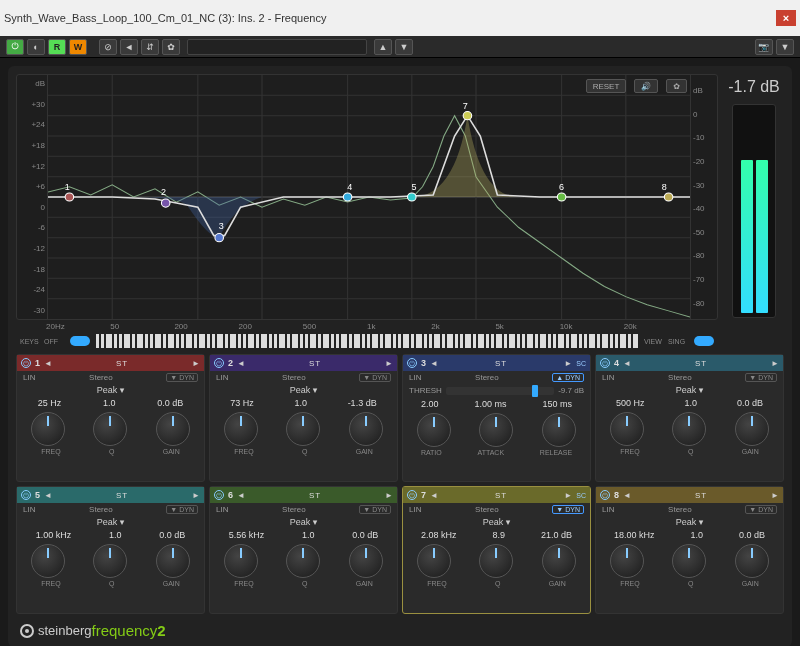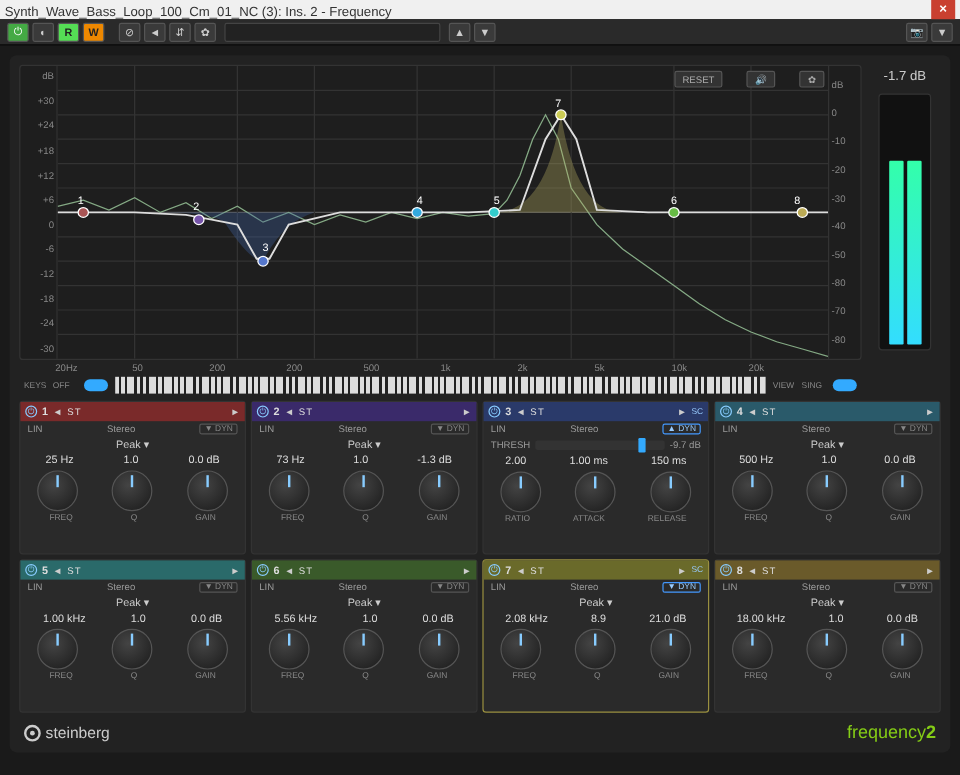--- a/index.html
+++ b/index.html
@@ -1,76 +1,76 @@
 <!DOCTYPE html>
 <html><head>
 <meta charset="utf-8">
 <style>
 html,body{margin:0;padding:0;background:#1a1a1a;font-family:Arial,Helvetica,sans-serif;font-size:10px;color:#aaa;width:800px;height:646px;overflow:hidden}
 *{box-sizing:border-box}
-.titlebar{height:16px;background:#f0f0f0;color:#333;display:flex;align-items:flex-end;padding:0 4px;font-size:11px}
+.titlebar{height:36px;background:#f0f0f0;color:#333;display:flex;align-items:center;padding:0 4px;font-size:11px}
 .titlebar .title{flex:1}
 .titlebar .close{width:20px;height:16px;background:#c94030;color:#fff;display:flex;align-items:center;justify-content:center;font-weight:bold}
 .toolbar{height:22px;background:#2a2a2a;display:flex;align-items:center;padding:0 6px;gap:3px;border-bottom:1px solid #000}
 .tbtn{width:18px;height:16px;background:#3a3a3a;border:1px solid #555;border-radius:2px;display:flex;align-items:center;justify-content:center;font-size:9px;color:#ccc}
 .tbtn.on{background:#4a4;color:#fff}
 .tbtn.w{background:#e80;color:#222;font-weight:bold}
 .tbtn.r{background:#5d5;color:#222;font-weight:bold}
 .tfield{flex:1;max-width:180px;height:16px;background:#222;border:1px solid #444;border-radius:2px;margin:0 4px}
 .spacer{flex:1}
 .main{padding:8px;background:#1a1a1a}
 .plugin-body{background:#222;border-radius:6px;padding:8px}
 .graph-area{height:246px;background:#1e1e1e;border:1px solid #333;border-radius:3px;position:relative;display:flex}
 .graph-left{width:30px;display:flex;flex-direction:column;justify-content:space-between;text-align:right;padding:4px 2px;font-size:8px;color:#888}
 .graph-center{flex:1;position:relative;border-left:1px solid #333;border-right:1px solid #333}
 .graph-center svg{position:absolute;inset:0;width:100%;height:100%}
 .graph-right{width:26px;display:flex;flex-direction:column;justify-content:space-around;text-align:left;padding:4px 2px;font-size:8px;color:#888}
-.graph-topbar{position:absolute;top:4px;right:30px;display:flex;gap:20px}
+.graph-topbar{position:absolute;top:4px;right:30px;display:flex;gap:8px}
 .gtbtn{height:14px;padding:0 6px;background:#333;border:1px solid #555;border-radius:2px;font-size:8px;color:#aaa;display:flex;align-items:center;justify-content:center}
 .freq-axis{height:12px;display:flex;font-size:8px;color:#888;padding:0 30px 0 30px;align-items:center}
 .freq-axis span{flex:1}
 .keys-row{height:14px;display:flex;align-items:center;padding:0 4px;margin-top:2px}
 .keys-row .tag{font-size:7px;color:#888;width:24px}
 .keys-row .toggle{width:20px;height:10px;background:#3af;border-radius:5px;margin-left:2px}
 .piano{flex:1;height:14px;margin:0 6px;background:repeating-linear-gradient(90deg,#ddd 0 3px,#222 3px 5px,#ddd 5px 8px,#222 8px 10px,#ddd 10px 13px,#ddd 13px 16px,#222 16px 18px,#ddd 18px 21px,#222 21px 23px,#ddd 23px 26px,#222 26px 28px,#ddd 28px 31px)}
 .bands{display:grid;grid-template-columns:repeat(4,1fr);gap:4px;margin-top:6px}
 .band{background:#2a2a2a;border:1px solid #333;border-radius:3px;height:128px;display:flex;flex-direction:column}
 .band.sel{border:1px solid #9a9040}
 .band-head{height:16px;display:flex;align-items:center;font-size:9px;color:#ddd;gap:4px;padding:0 4px}
 .bh1{background:#7a2a2a}.bh2{background:#3a2a6a}.bh3{background:#2a3a6a}.bh4{background:#2a5a6a}
 .bh5{background:#2a6a6a}.bh6{background:#3a5a2a}.bh7{background:#6a6a2a}.bh8{background:#6a5a2a}
 .band-head .pw{display:inline-block;width:10px;height:10px;border-radius:50%;border:1px solid #8cf;color:#8cf;font-size:7px;text-align:center;line-height:9px}
 .band-head .num{font-weight:bold}
-.band-head .st{flex:1;font-size:8px;letter-spacing:1px}
+.band-head .st{flex:1;text-align:center;font-size:8px;letter-spacing:1px}
 .band-head .arr{font-size:8px;color:#ccc}
 .band-head .sc{font-size:7px;color:#9cf}
 .band-row2{display:flex;justify-content:space-between;align-items:flex-start;padding:2px 6px;font-size:8px;color:#999}
 .dynbtn{border:1px solid #49f;border-radius:2px;padding:0 3px;font-size:7px;color:#9cf}
 .dynbtn.off{border-color:#555;color:#888}
 .band-type{text-align:center;font-size:9px;color:#ccc;padding:1px 0}
 .band-vals{display:flex;justify-content:space-around;font-size:9px;color:#ddd;padding:2px 0}
 .knobs{display:flex;justify-content:space-around;padding:2px 0}
 .knob{width:34px;height:34px;border-radius:50%;background:radial-gradient(circle at 40% 35%,#444,#1a1a1a);border:1px solid #555;position:relative}
 .knob::after{content:"";position:absolute;top:3px;left:50%;width:2px;height:10px;background:#8cf;transform-origin:bottom;transform:translateX(-50%)}
 .band-labels{display:flex;justify-content:space-around;font-size:7px;color:#888;padding:0 0 2px 0}
 .thresh-row{display:flex;align-items:center;justify-content:space-between;padding:2px 6px;font-size:8px;color:#999}
 .thresh-slider{flex:1;height:8px;background:#333;margin:0 4px;position:relative;border-radius:2px}
 .thresh-slider::after{content:"";position:absolute;right:15%;top:-2px;width:6px;height:12px;background:#3af;border-radius:1px}
 .right-col{width:60px;display:flex;flex-direction:column;align-items:center;gap:4px}
 .top-row{display:flex;gap:6px}
 .graph-wrap{flex:1}
-.db-readout{font-size:11px;color:#ccc;text-align:center;padding:4px 0}
+.db-readout{font-size:16px;color:#ccc;text-align:center;padding:4px 0}
 .meter-box{width:44px;height:214px;background:#111;border:1px solid #333;border-radius:3px;position:relative;display:flex;justify-content:center;align-items:flex-end;padding:4px;gap:3px}
 .meter-bar{width:12px;height:75%;background:linear-gradient(180deg,#3fa 0%,#3df 100%);border-radius:1px}
 .output-sec{display:flex;flex-direction:column;align-items:center;margin-top:4px}
 .out-scale{display:flex;justify-content:space-between;width:48px;font-size:7px;color:#888}
 .fader-wrap{height:230px;width:48px;background:#1a1a1a;border:1px solid #333;border-radius:3px;display:flex;justify-content:center;gap:4px;padding:4px;position:relative}
 .fader-meter{width:6px;background:#111;position:relative}
 .fader-handle{position:absolute;left:50%;transform:translateX(-50%);top:46%;width:24px;height:14px;background:linear-gradient(#ccc,#888);border:1px solid #555;border-radius:2px}
-.footer{display:flex;justify-content:space-between;align-items:center;padding:8px 4px 0 4px}
+.footer{display:flex;justify-content:flex-start;align-items:center;padding:8px 4px 0 4px}
 .logo{font-size:13px;color:#ccc;display:flex;align-items:center;gap:4px}
 .logo-circ{width:14px;height:14px;border:2px solid #ccc;border-radius:50%;position:relative}
 .logo-circ::after{content:"";position:absolute;top:3px;left:3px;width:4px;height:4px;background:#ccc;border-radius:50%}
 .prodname{font-size:15px;color:#84cc16}
 .prodname b{font-weight:bold}
 .node-label{position:absolute;font-size:9px;color:#fff;transform:translate(-50%,-150%)}
 </style>
 </head>
 <body>
 

